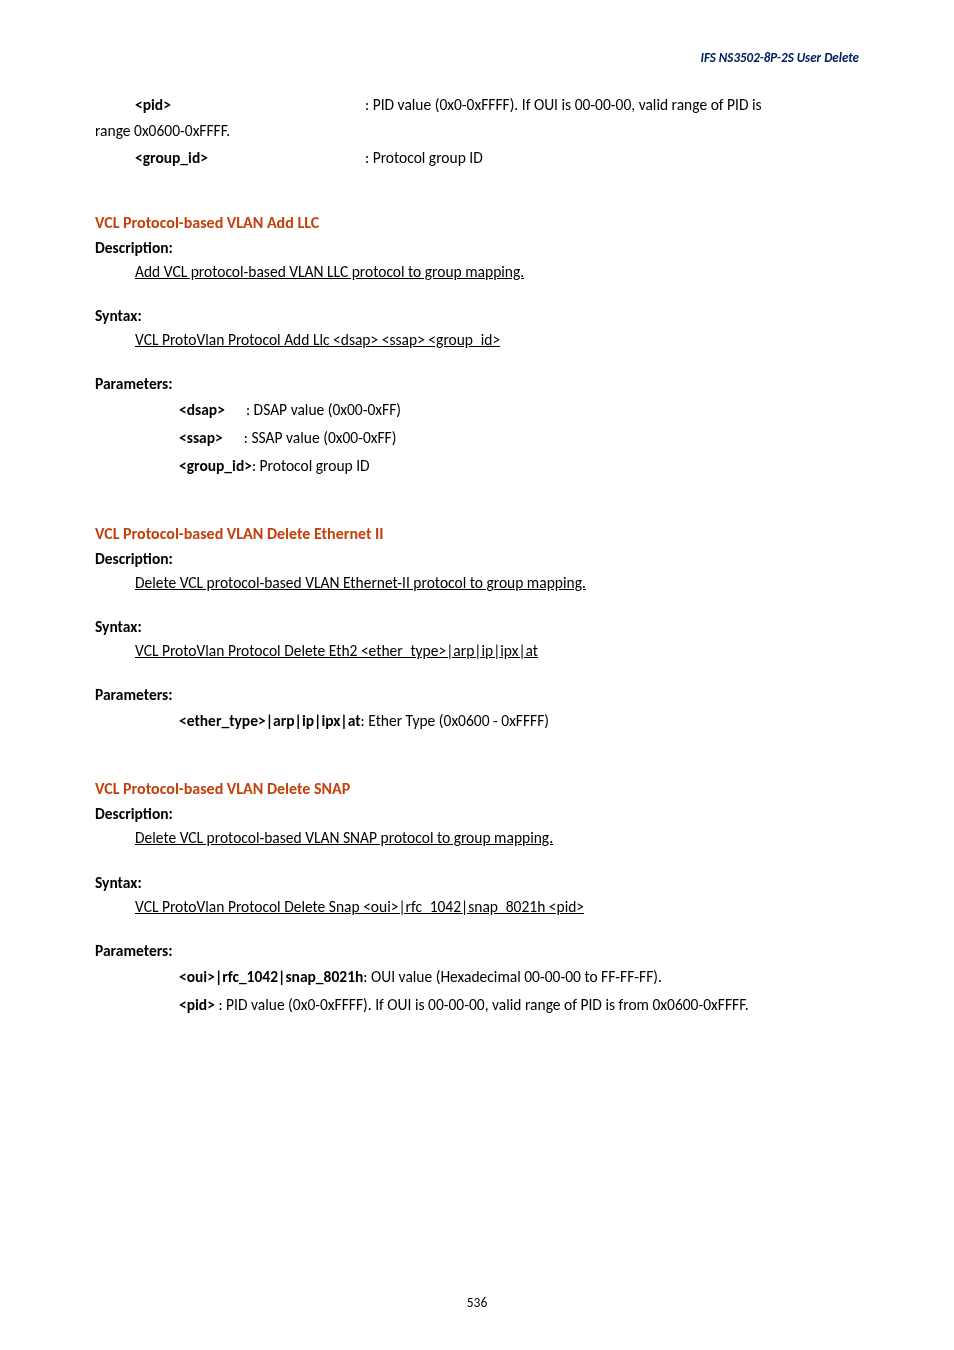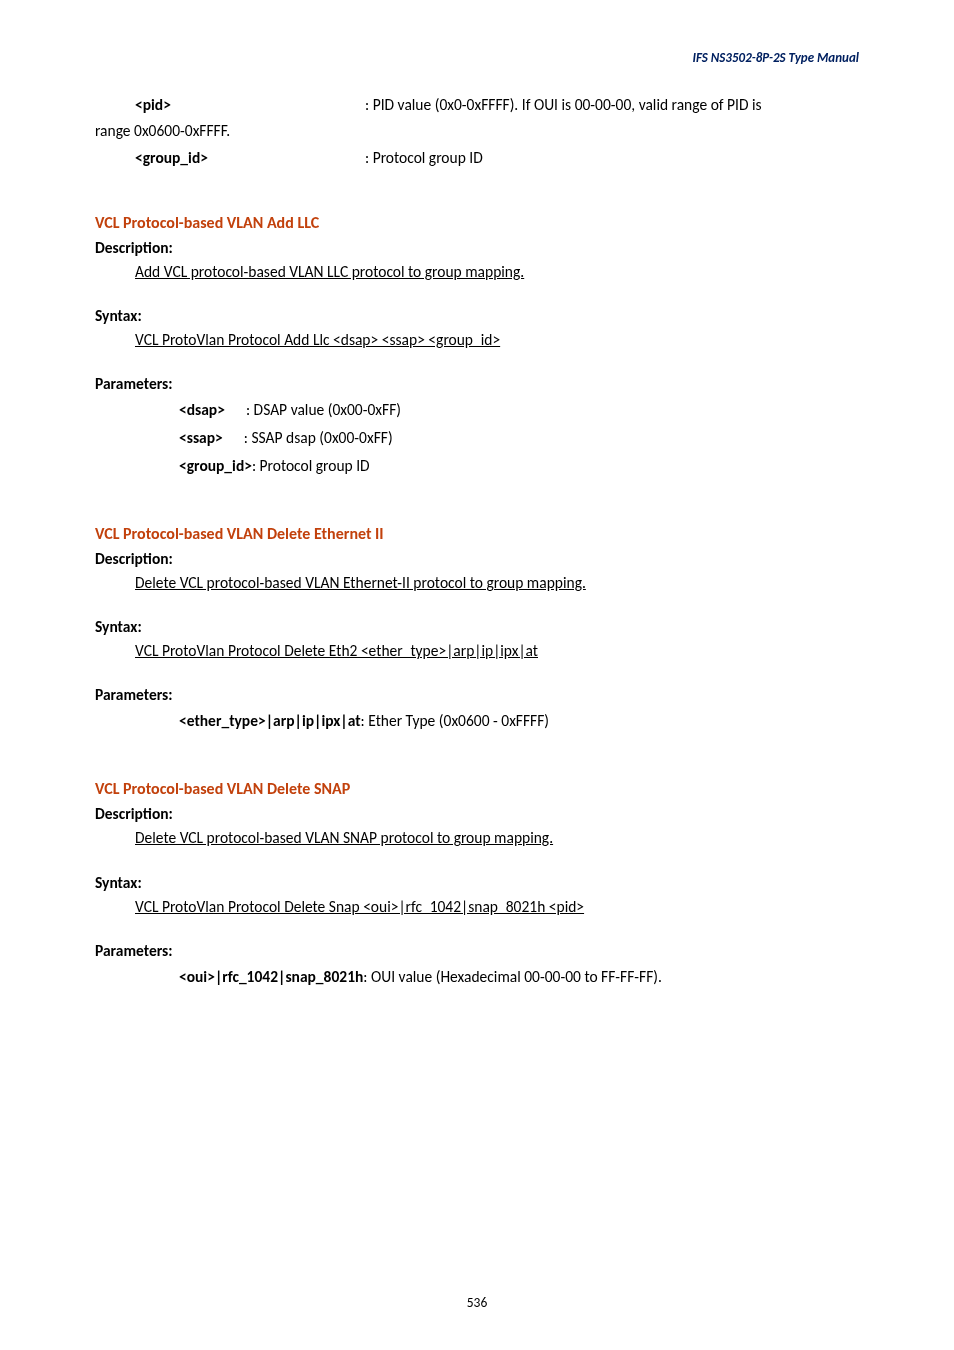--- a/index.html
+++ b/index.html
@@ -85,21 +85,21 @@
     right: 0;
     text-align: center;
     font-size: 13.5px;
   }
 </style>
 </head>
 <body>
 
 <div class="page">
 
-  <div class="header-right">IFS  NS3502-8P-2S  Type  Manual</div>
+  <div class="header-right">IFS  NS3502-8P-2S  User  Delete</div>
 
   <div>
     <div class="param-line">
       <div class="param-key">&lt;pid&gt;</div>
       <div class="param-desc">: PID value (0x0-0xFFFF). If OUI is 00-00-00, valid range of PID is</div>
     </div>
     <div class="continuation">range 0x0600-0xFFFF.</div>
     <div class="param-line">
       <div class="param-key">&lt;group_id&gt;</div>
       <div class="param-desc">: Protocol group ID</div>
@@ -111,21 +111,21 @@
   <div class="indented-text">Add VCL protocol-based VLAN LLC protocol to group mapping.</div>
   <div class="block-spacer"></div>
   <div class="subheading">Syntax:</div>
   <div class="indented-text">VCL ProtoVlan Protocol Add Llc &lt;dsap&gt; &lt;ssap&gt; &lt;group_id&gt;</div>
   <div class="block-spacer"></div>
   <div class="subheading">Parameters:</div>
   <div class="param-inline">
     <span class="key">&lt;dsap&gt;</span>&nbsp;&nbsp;&nbsp;&nbsp;&nbsp;&nbsp;<span>: DSAP value (0x00-0xFF)</span>
   </div>
   <div class="param-inline">
-    <span class="key">&lt;ssap&gt;</span>&nbsp;&nbsp;&nbsp;&nbsp;&nbsp;&nbsp;<span>: SSAP dsap (0x00-0xFF)</span>
+    <span class="key">&lt;ssap&gt;</span>&nbsp;&nbsp;&nbsp;&nbsp;&nbsp;&nbsp;<span>: SSAP value (0x00-0xFF)</span>
   </div>
   <div class="param-inline">
     <span class="key">&lt;group_id&gt;</span><span>: Protocol group ID</span>
   </div>
 
   <div class="section-heading">VCL Protocol-based VLAN Delete Ethernet II</div>
   <div class="subheading">Description:</div>
   <div class="indented-text">Delete VCL protocol-based VLAN Ethernet-II protocol to group mapping.</div>
   <div class="block-spacer"></div>
   <div class="subheading">Syntax:</div>
@@ -140,15 +140,18 @@
   <div class="subheading">Description:</div>
   <div class="indented-text">Delete VCL protocol-based VLAN SNAP protocol to group mapping.</div>
   <div class="block-spacer"></div>
   <div class="subheading">Syntax:</div>
   <div class="indented-text">VCL ProtoVlan Protocol Delete Snap &lt;oui&gt;|rfc_1042|snap_8021h &lt;pid&gt;</div>
   <div class="block-spacer"></div>
   <div class="subheading">Parameters:</div>
   <div class="param-inline">
     <span class="key">&lt;oui&gt;|rfc_1042|snap_8021h</span><span>: OUI value (Hexadecimal 00-00-00 to FF-FF-FF).</span>
   </div>
+  <div class="param-inline">
+    <span class="key">&lt;pid&gt;</span><span> : PID value (0x0-0xFFFF). If OUI is 00-00-00, valid range of PID is from 0x0600-0xFFFF.</span>
+  </div>
 
   <div class="footer">536</div>
 </div>
 
 </body></html>

